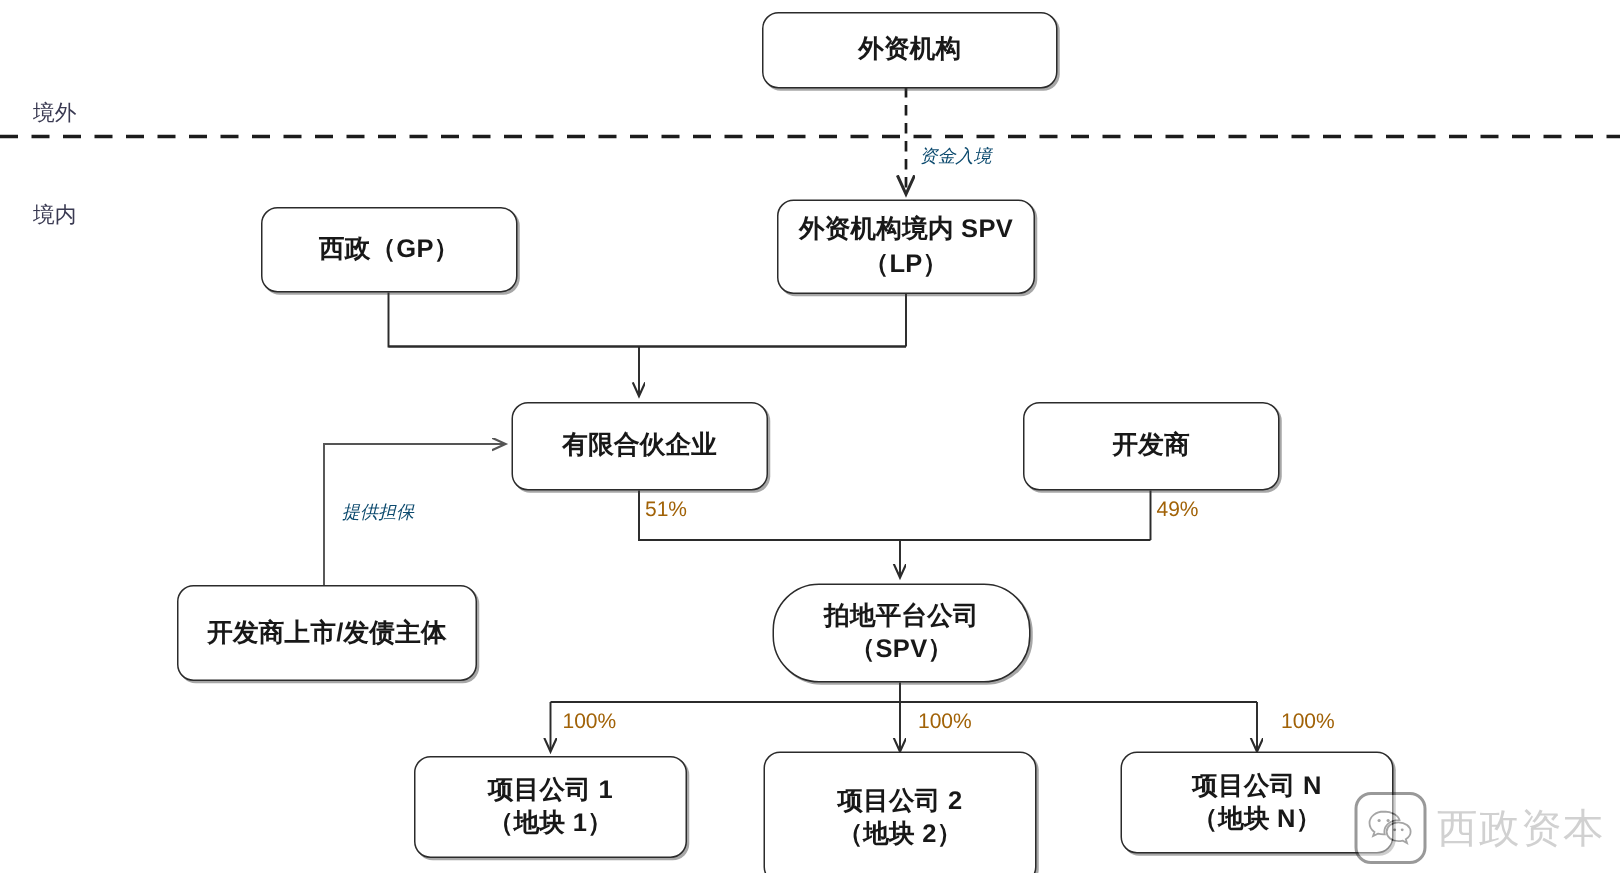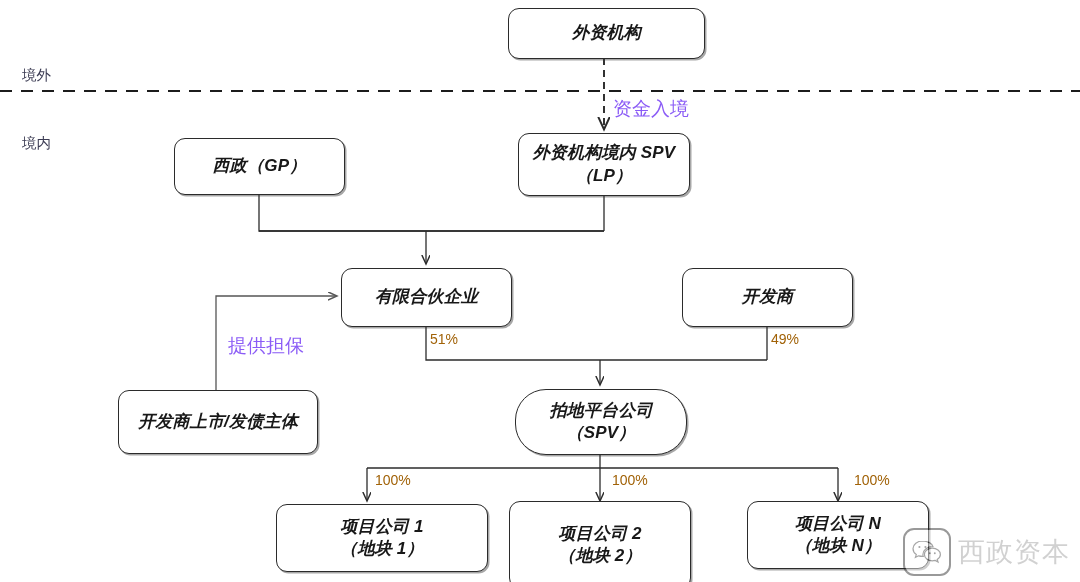--- a/index.html
+++ b/index.html
@@ -34,34 +34,34 @@
     display: flex;
     align-items: center;
     justify-content: center;
     text-align: center;
     color: #181818;
     font-weight: bold;
     font-size: 17px;
     line-height: 1.32;
     letter-spacing: 0.2px;
     box-shadow: 1.5px 1.5px 0 rgba(60,60,60,0.45);
-    font-style: italic;
   }
   .node span { display: block; }
   .node .l2 { margin-top: 0; }
   .edge-label {
     position: absolute;
     font-size: 14px;
     color: #a16207;
     white-space: nowrap;
     font-weight: normal;
   }
   .edge-label.cn {
-    font-size: 19px;
-    color: #8b5cf6;
+    font-size: 12px;
+    color: #0c4a6e;
+    font-style: italic;
   }
   .zone-label {
     position: absolute;
     font-size: 14.5px;
     color: #3a3a52;
     white-space: nowrap;
   }
   
   #watermark {
     position: absolute;
@@ -152,21 +152,21 @@
 
   <div class="node" style="left:118px; top:390px; width:200px; height:64px;">
     <span>开发商上市/发债主体</span>
   </div>
 
   <div class="node" style="left:515px; top:389px; width:172px; height:66px; flex-direction:column;border-radius:31px;">
     <span>拍地平台公司</span>
     <span class="l2">（SPV）</span>
   </div>
 
-  <div class="node" style="left:276px; top:504px; width:212px; height:68px; flex-direction:column;">
+  <div class="node" style="left:276px; top:504px; width:182px; height:68px; flex-direction:column;">
     <span>项目公司 1</span>
     <span class="l2">（地块 1）</span>
   </div>
 
   <div class="node" style="left:509px; top:501px; width:182px; height:88px; flex-direction:column;">
     <span>项目公司 2</span>
     <span class="l2">（地块 2）</span>
   </div>
 
   <div class="node" style="left:747px; top:501px; width:182px; height:68px; flex-direction:column;">

